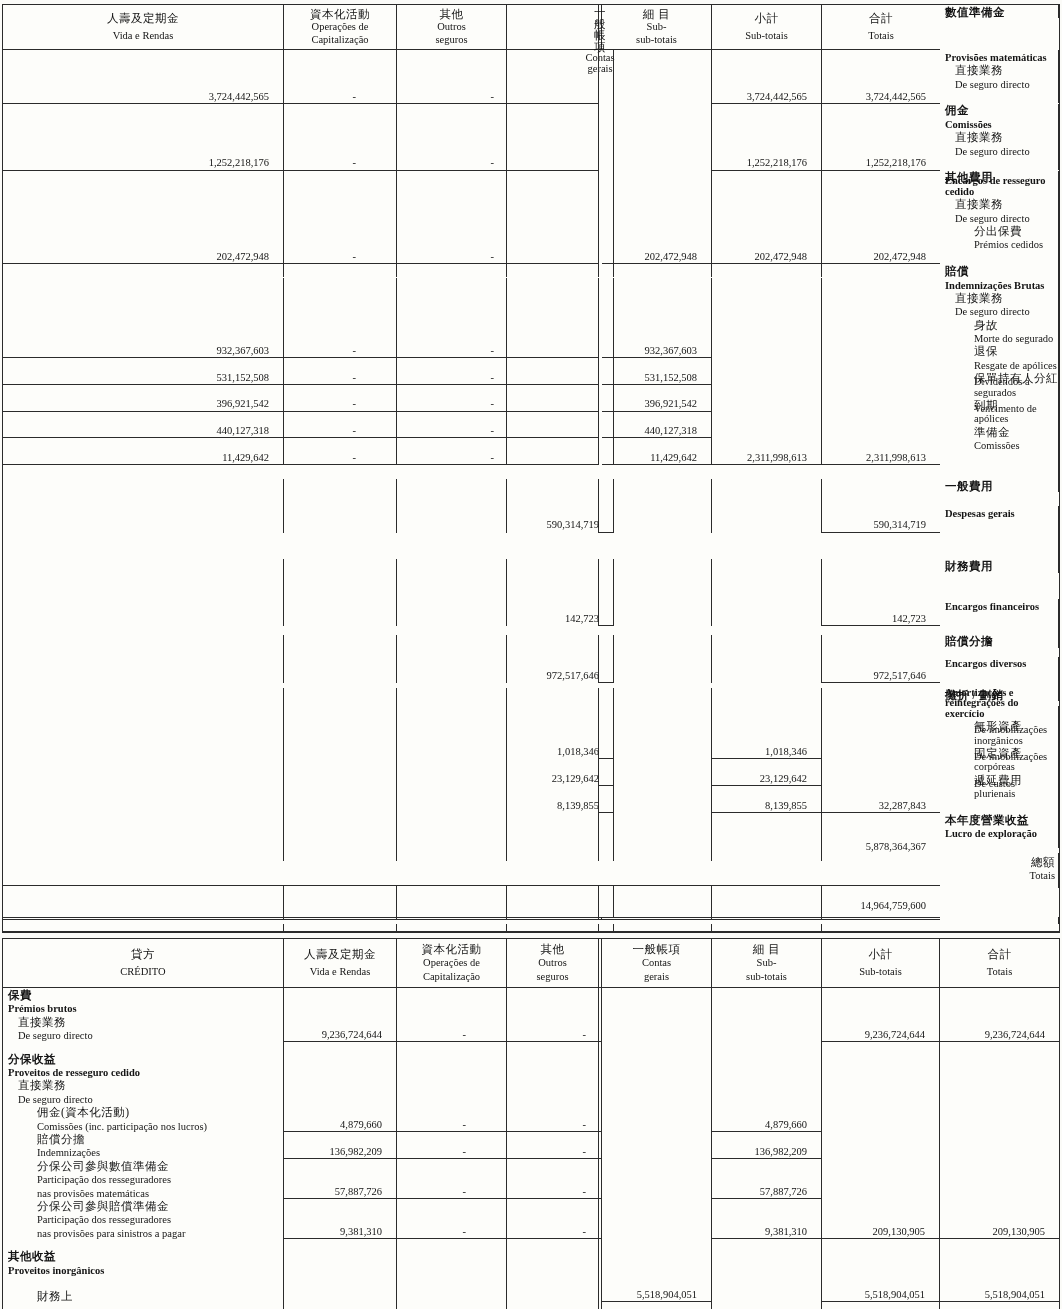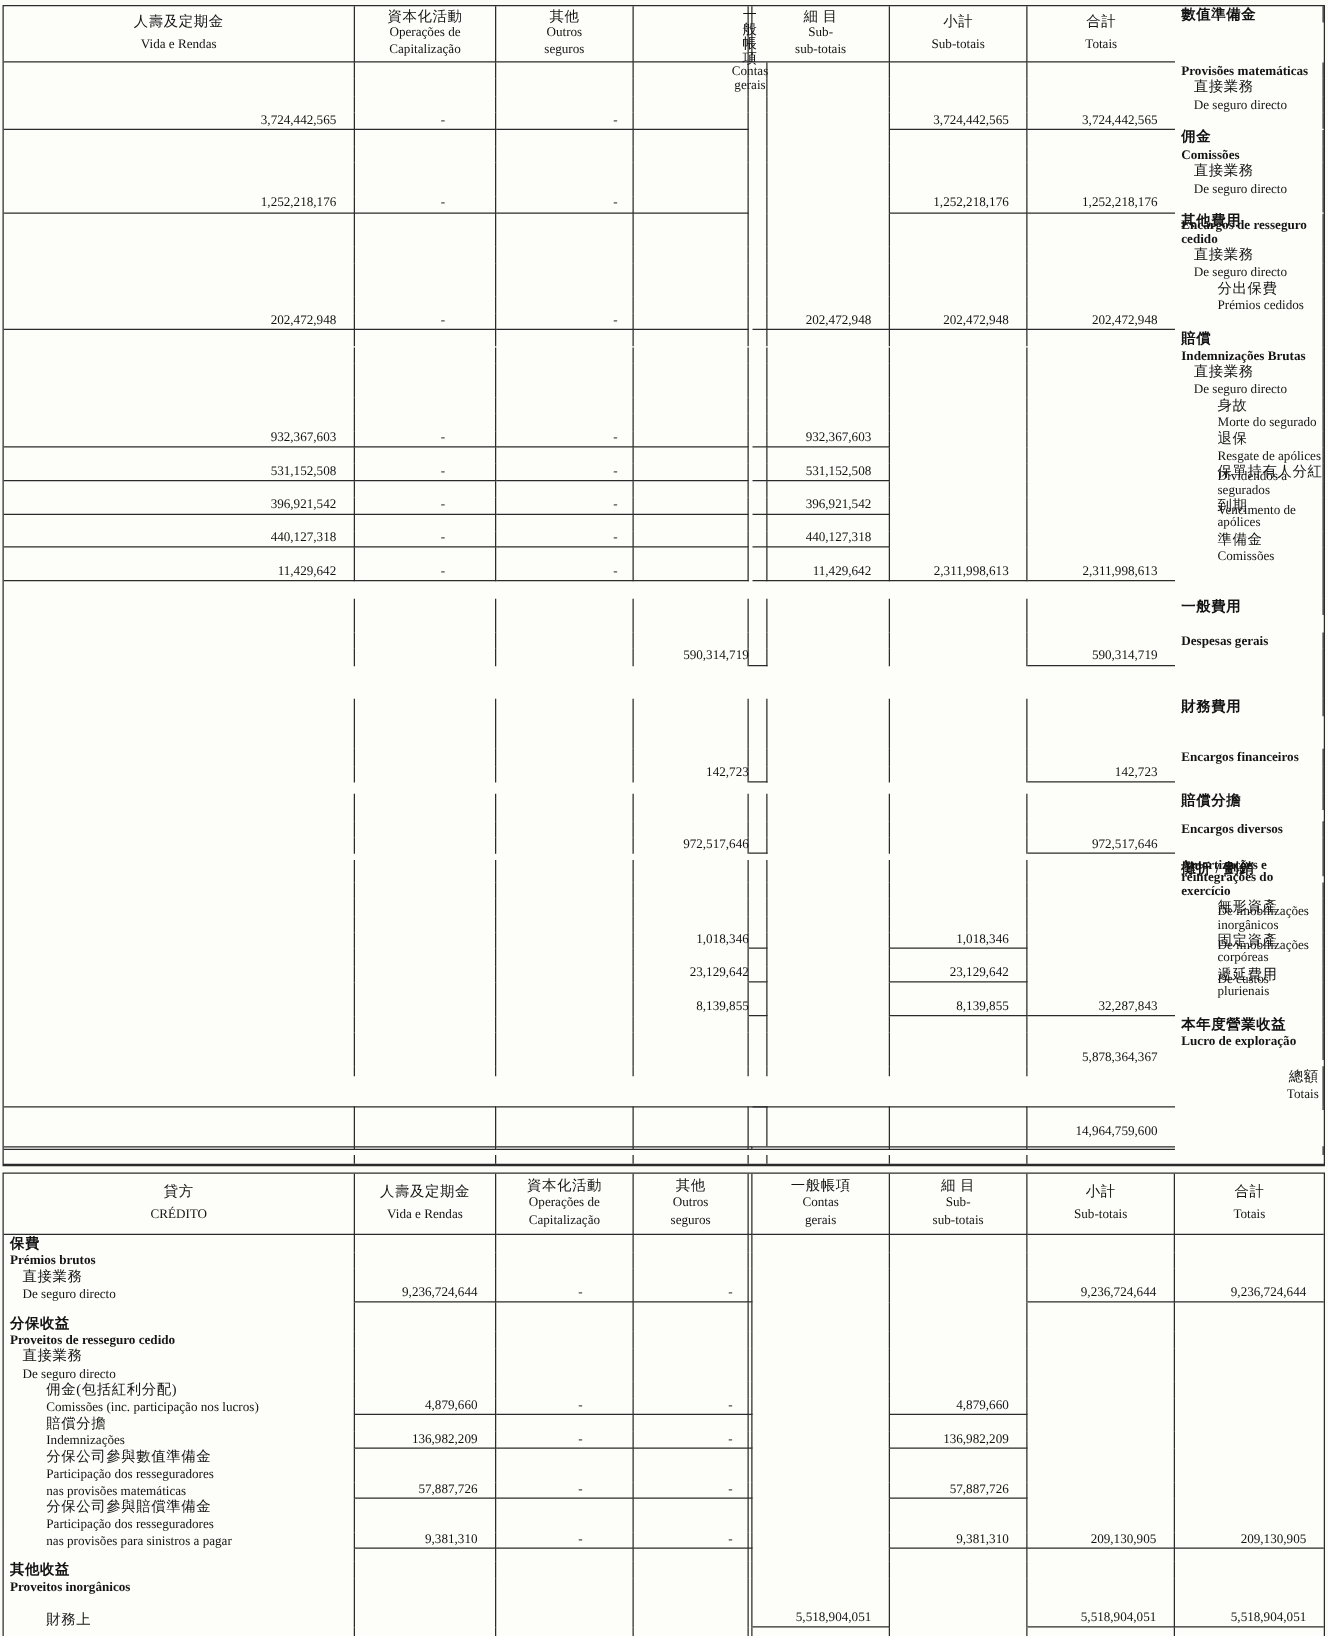--- a/index.html
+++ b/index.html
@@ -922,21 +922,21 @@
       </div>
       <div class="c val" style="height: 13.4px;"></div>
       <div class="c val" style="height: 13.4px;"></div>
       <div class="c val" style="height: 13.4px;"></div>
       <div class="c sp" style="height: 13.4px;"></div>
       <div class="c val" style="height: 13.4px;"></div>
       <div class="c val" style="height: 13.4px;"></div>
       <div class="c val" style="height: 13.4px;"></div>
       <div class="c val last" style="height: 13.4px;"></div>
       <div class="c lbl" style="height: 13.4px; padding-left: 34px;">
-        <span class="zh">佣金(包括紅利分配)</span>
+        <span class="zh">佣金(資本化活動)</span>
       </div>
       <div class="c val" style="height: 13.4px;"></div>
       <div class="c val" style="height: 13.4px;"></div>
       <div class="c val" style="height: 13.4px;"></div>
       <div class="c sp" style="height: 13.4px;"></div>
       <div class="c val" style="height: 13.4px;"></div>
       <div class="c val" style="height: 13.4px;"></div>
       <div class="c val" style="height: 13.4px;"></div>
       <div class="c val last" style="height: 13.4px;"></div>
       <div class="c lbl" style="height: 13.4px; padding-left: 34px;">

